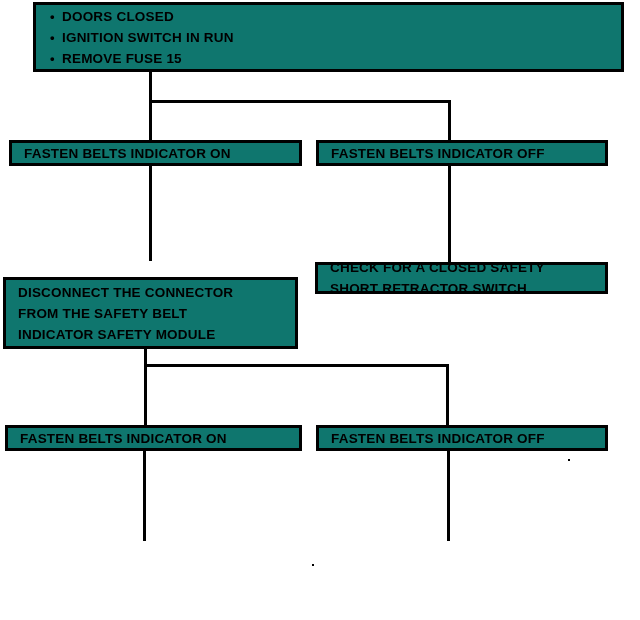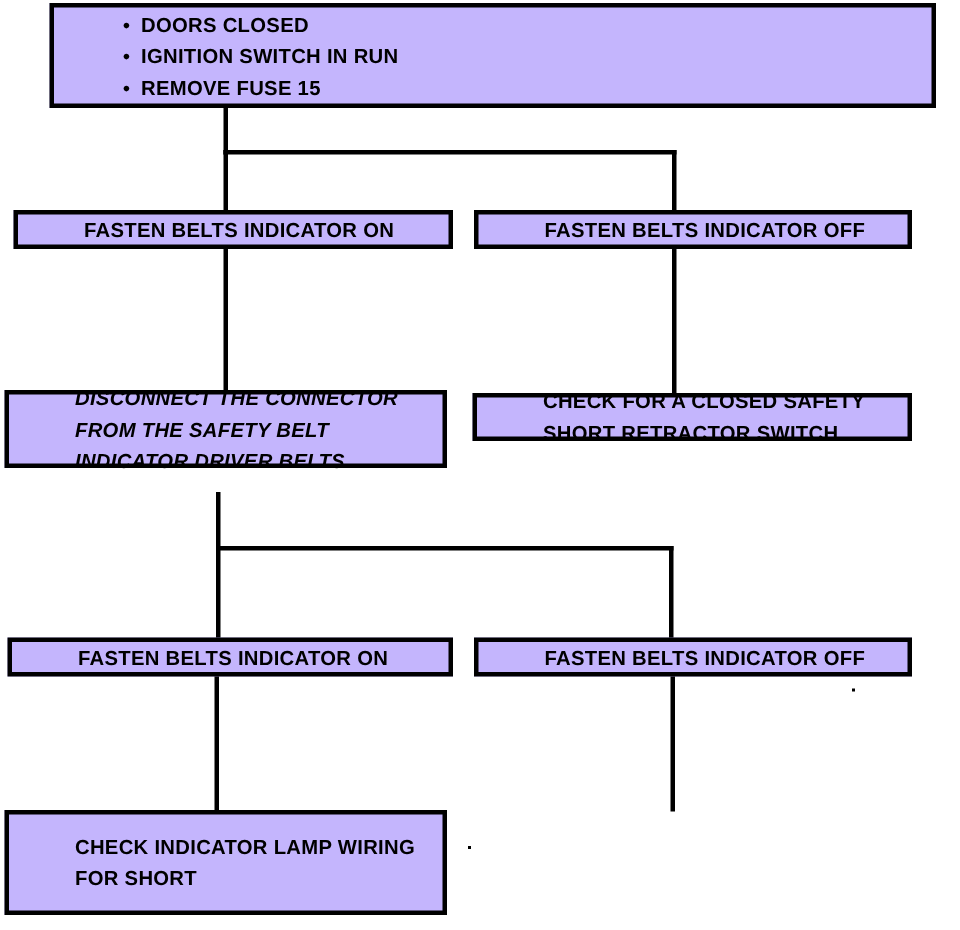--- a/index.html
+++ b/index.html
@@ -13,25 +13,24 @@
     width: 640px;
     height: 620px;
     background: #ffffff;
     overflow: hidden;
     font-family: "Liberation Sans", "DejaVu Sans", sans-serif;
   }
   .node {
     position: absolute;
     box-sizing: border-box;
     border: 3px solid #000000;
-    background: #c4b5fd;
+    background: #0f766e;
     display: flex;
     flex-direction: column;
     justify-content: center;
-    padding-left: 32px;
   }
   .node .line {
     display: block;
     color: #000000;
     font-weight: bold;
     font-size: 13.5px;
     letter-spacing: 0.2px;
     line-height: 21px;
     white-space: nowrap;
     padding-left: 12px;
@@ -84,32 +83,28 @@
       <span class="line">DOORS CLOSED</span>
       <span class="line">IGNITION SWITCH IN RUN</span>
       <span class="line">REMOVE FUSE 15</span>
     </div>
     <div class="node" style="left: 9px; top: 140px; width: 293px; height: 26px;">
       <span class="line">FASTEN BELTS INDICATOR ON</span>
     </div>
     <div class="node" style="left: 316px; top: 140px; width: 292px; height: 26px;">
       <span class="line">FASTEN BELTS INDICATOR OFF</span>
     </div>
-    <div class="node" style="left: 3px; top: 260px; width: 295px; height: 52px; font-style: italic;">
+    <div class="node" style="left: 3px; top: 277px; width: 295px; height: 72px;">
       <span class="line">DISCONNECT THE CONNECTOR</span>
       <span class="line">FROM THE SAFETY BELT</span>
-      <span class="line">INDICATOR DRIVER BELTS</span>
+      <span class="line">INDICATOR SAFETY MODULE</span>
     </div>
     <div class="node" style="left: 315px; top: 262px; width: 293px; height: 32px;">
       <span class="line">CHECK FOR A CLOSED SAFETY</span>
       <span class="line">SHORT RETRACTOR SWITCH</span>
     </div>
     <div class="node" style="left: 5px; top: 425px; width: 297px; height: 26px;">
       <span class="line">FASTEN BELTS INDICATOR ON</span>
     </div>
     <div class="node" style="left: 316px; top: 425px; width: 292px; height: 26px;">
       <span class="line">FASTEN BELTS INDICATOR OFF</span>
     </div>
-    <div class="node" style="left: 3px; top: 540px; width: 295px; height: 70px;">
-      <span class="line">CHECK INDICATOR LAMP WIRING</span>
-      <span class="line">FOR SHORT</span>
-    </div>
   </div>
 
 </body></html>

